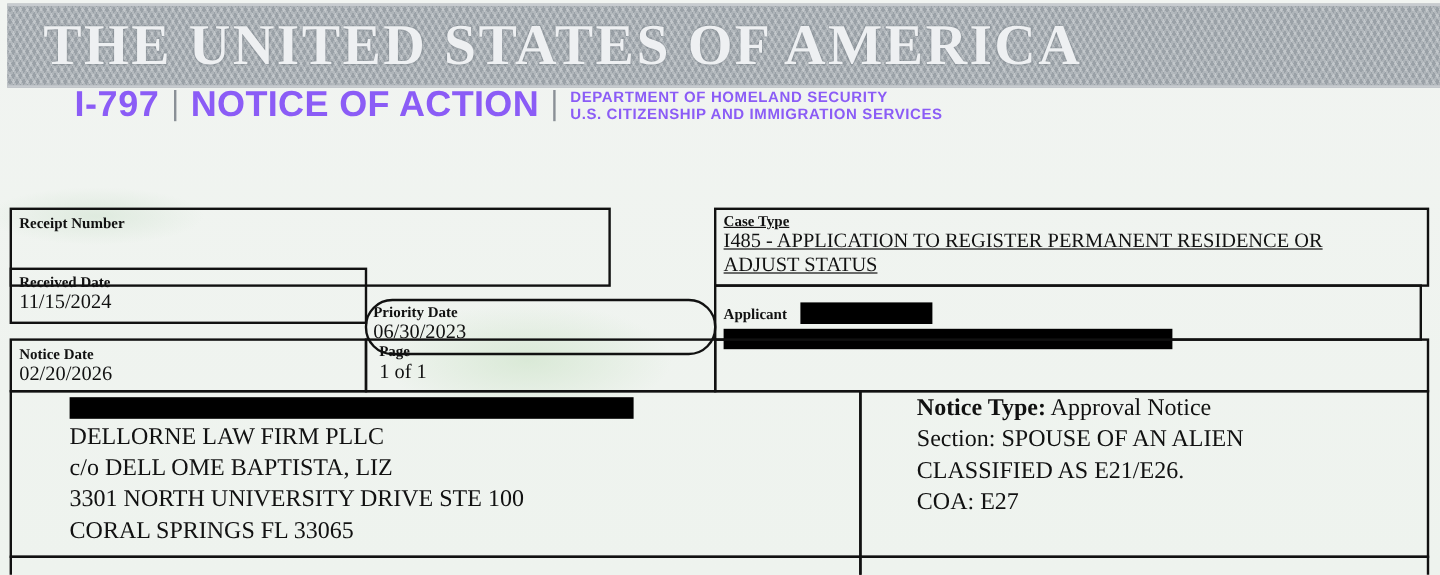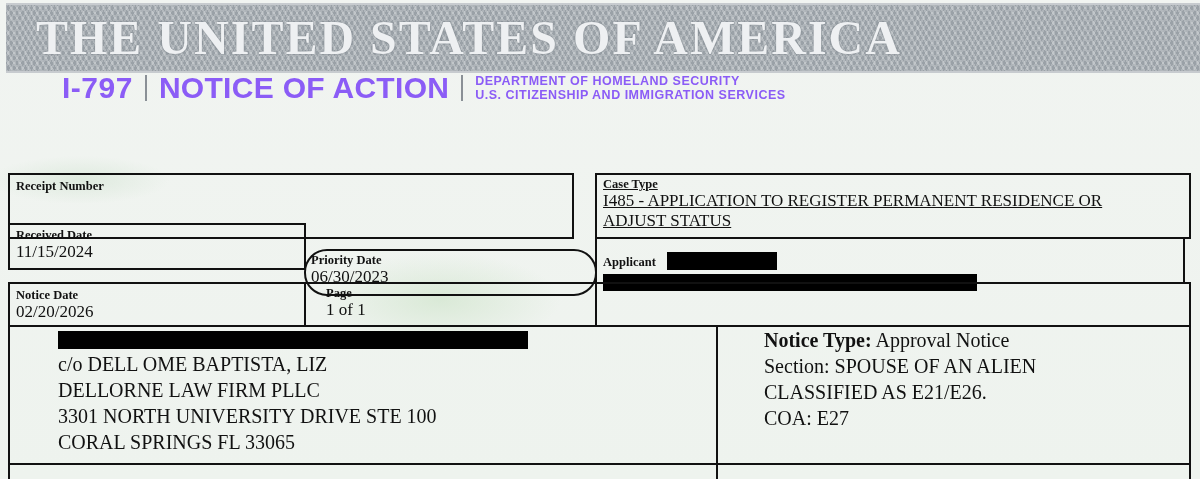--- a/index.html
+++ b/index.html
@@ -44,21 +44,21 @@
   <span class="form">I-797</span>
   <span class="sep"></span>
   <span class="title">NOTICE OF ACTION</span>
   <span class="sep"></span>
   <span class="agency">
     <span>DEPARTMENT OF HOMELAND SECURITY</span><br>
     <span>U.S. CITIZENSHIP AND IMMIGRATION SERVICES</span>
   </span>
 </div>
 
-<div class="cell" style="left:8px;top:173px;width:566px;height:66px;padding:4px 0 0 6px;">
+<div class="cell" style="left:8px;top:173px;width:501px;height:66px;padding:4px 0 0 6px;">
   <div class="lbl">Receipt Number</div>
 </div>
 <div class="cell" style="left:595px;top:173px;width:596px;height:66px;padding:2px 0 0 6px;text-decoration:underline;">
   <div class="lbl">Case Type</div>
   <div class="val">
     <span>I485 - APPLICATION TO REGISTER PERMANENT RESIDENCE OR</span><br>
     <span>ADJUST STATUS</span>
   </div>
 </div>
 
@@ -77,32 +77,32 @@
   </div>
   <div style="margin-top:4px;">
     <span class="redact" style="width:374px;height:17px;"></span>
   </div>
 </div>
 
 <div class="cell" style="left:8px;top:282px;width:298px;height:45px;padding:4px 0 0 6px;">
   <div class="lbl">Notice Date</div>
   <div class="val">02/20/2026</div>
 </div>
-<div class="cell" style="left:304px;top:282px;width:293px;height:45px;padding:2px 0 0 20px;">
+<div class="cell" style="left:304px;top:282px;width:293px;height:45px;padding:2px 0 0 10px;">
   <div class="lbl">Page</div>
   <div class="val">1 of 1</div>
 </div>
 <div class="cell" style="left:595px;top:282px;width:596px;height:45px;"></div>
 
 <div class="cell" style="left:8px;top:325px;width:710px;height:140px;padding:0 0 0 48px;">
   <div style="margin-top:4px;height:20px;">
     <span class="redact" style="width:470px;height:18px;"></span>
   </div>
+  <div class="addr">DELLORNE LAW FIRM PLLC</div>
   <div class="addr">c/o DELL OME BAPTISTA, LIZ</div>
-  <div class="addr">DELLORNE LAW FIRM PLLC</div>
   <div class="addr">3301 NORTH UNIVERSITY DRIVE STE 100</div>
   <div class="addr">CORAL SPRINGS FL  33065</div>
 </div>
 <div class="cell" style="left:716px;top:325px;width:475px;height:140px;padding:0 0 0 46px;">
   <div class="notice">
     <b>Notice Type:</b>
     <span>Approval Notice</span>
   </div>
   <div class="notice">Section: SPOUSE OF AN ALIEN</div>
   <div class="notice">CLASSIFIED AS E21/E26.</div>

